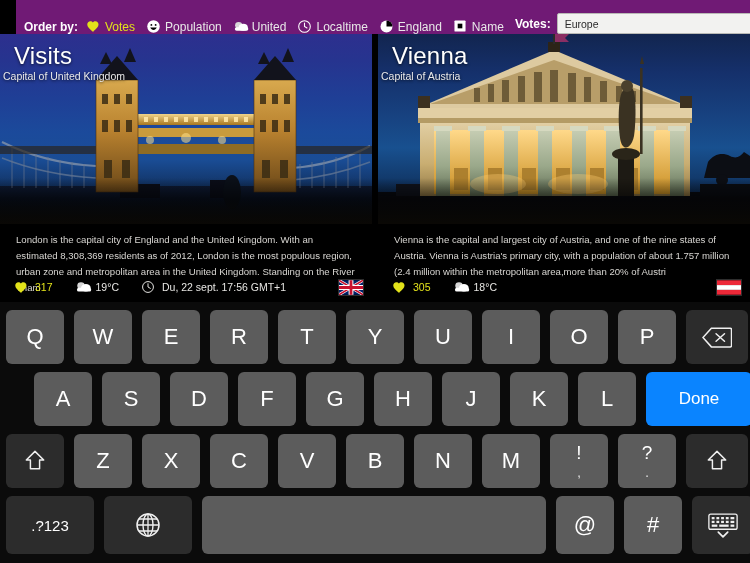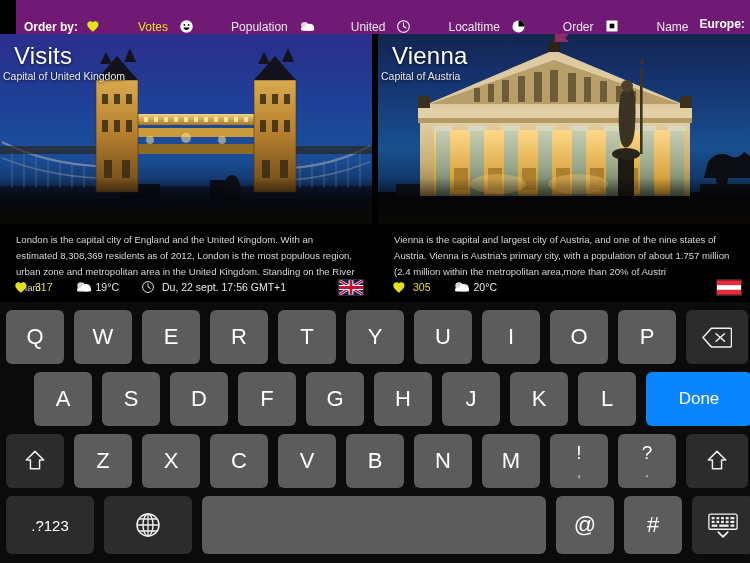--- a/index.html
+++ b/index.html
@@ -16,21 +16,21 @@
     width: 750px; height: 34px;
     background: #701a75;
     display: flex; align-items: flex-end;
   }
   .orderby-label {
     color: #fff; font-size: 12px; font-weight: bold;
     margin-left: 8px; margin-right: 8px; white-space: nowrap;
   }
   .order-item {
     display: flex; align-items: center;
-    margin-right: 11px; cursor: pointer; white-space: nowrap; gap: 33px;
+    margin-right: 11px; cursor: pointer; white-space: nowrap;
   }
   .order-item .olabel { font-size: 12px; color: #e8e8e8; margin-left: 4px; }
   .order-item.active .olabel { color: #e2e21a; }
   .oicon { width: 15px; height: 15px; display:block; flex: none; }
 
   .search-wrap {
     display: flex; align-items: center;
     margin-left: auto; margin-right: 8px;
   }
   .search-label {
@@ -202,35 +202,35 @@
     <span class="olabel">Localtime</span>
   </div>
 
   <div class="order-item">
     <span class="oicon">
       <svg viewBox="0 0 24 24" width="15" height="15">
         <circle cx="12" cy="12" r="9.6" fill="#ffffff"></circle>
         <path d="M12 12V2.4A9.6 9.6 0 0 1 21.6 12z" fill="#000000"></path>
       </svg>
     </span>
-    <span class="olabel">Order</span>
+    <span class="olabel">England</span>
   </div>
 
   <div class="order-item">
     <span class="oicon">
       <svg viewBox="0 0 24 24" width="14" height="14">
         <rect x="2.5" y="2.5" width="19" height="19" rx="1.5" fill="#ffffff"></rect>
         <rect x="8" y="8" width="8" height="8" fill="#000000"></rect>
       </svg>
     </span>
     <span class="olabel">Name</span>
   </div>
 
   <div class="search-wrap">
-    <span class="search-label">Europe:</span>
+    <span class="search-label">Votes:</span>
     <div class="search-field">
       <span class="sval">Europe</span>
       <span class="clear-btn">
         <svg viewBox="0 0 12 12" width="9" height="9">
           <path d="M3 3l6 6M9 3l-6 6" stroke="#f2f2f0" stroke-width="1.7" stroke-linecap="round"></path>
         </svg>
       </span>
     </div>
   </div>
 </div>
@@ -505,21 +505,21 @@
         <span class="stext">305</span>
       </div>
       <div class="stat">
         <span class="sicon">
           <svg viewBox="0 0 24 18" width="18" height="14">
             <ellipse cx="8" cy="7.2" rx="5" ry="4.6" fill="#d6d6d6"></ellipse>
             <ellipse cx="14.5" cy="10" rx="6.4" ry="5" fill="#ffffff"></ellipse>
             <rect x="2.6" y="10" width="19" height="5" rx="2.5" fill="#ffffff"></rect>
           </svg>
         </span>
-        <span class="stext">20°C</span>
+        <span class="stext">18°C</span>
       </div>
       <span class="flag">
         <svg viewBox="0 0 60 36" width="24" height="15">
           <rect width="60" height="12" fill="#ED2939"></rect>
           <rect y="12" width="60" height="12" fill="#ffffff"></rect>
           <rect y="24" width="60" height="12" fill="#ED2939"></rect>
         </svg>
       
       </span>
     </div>

